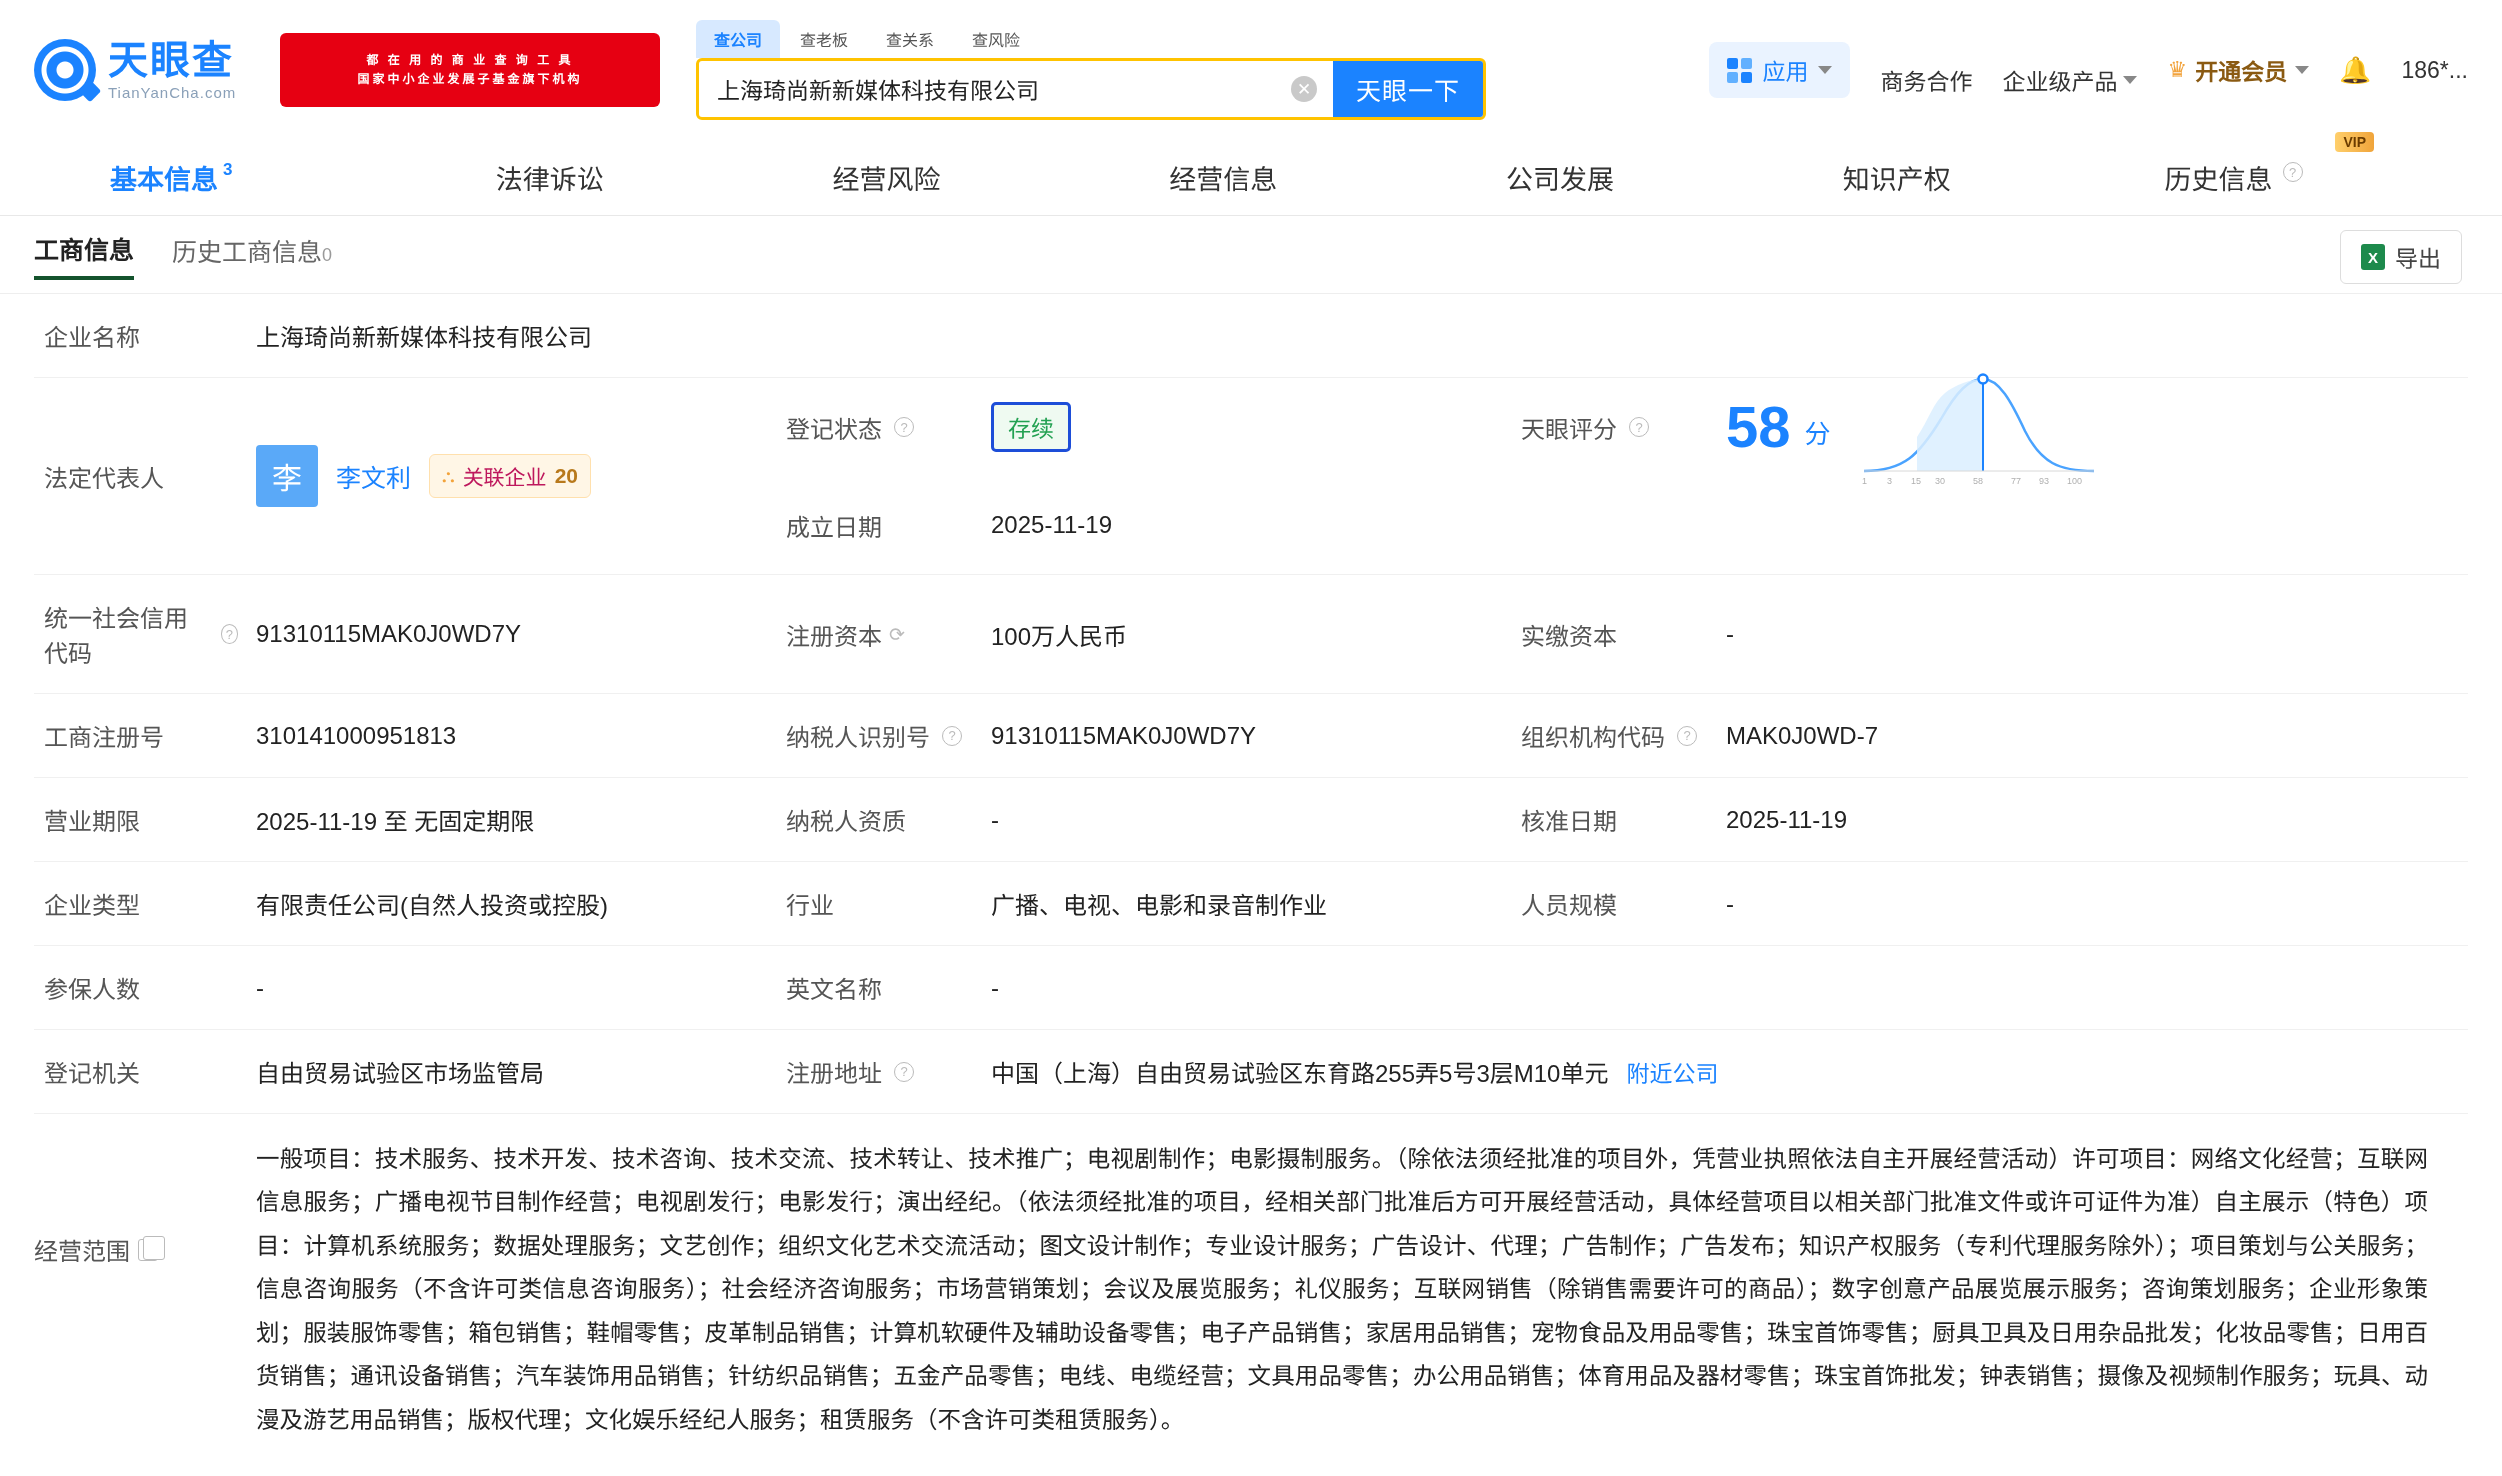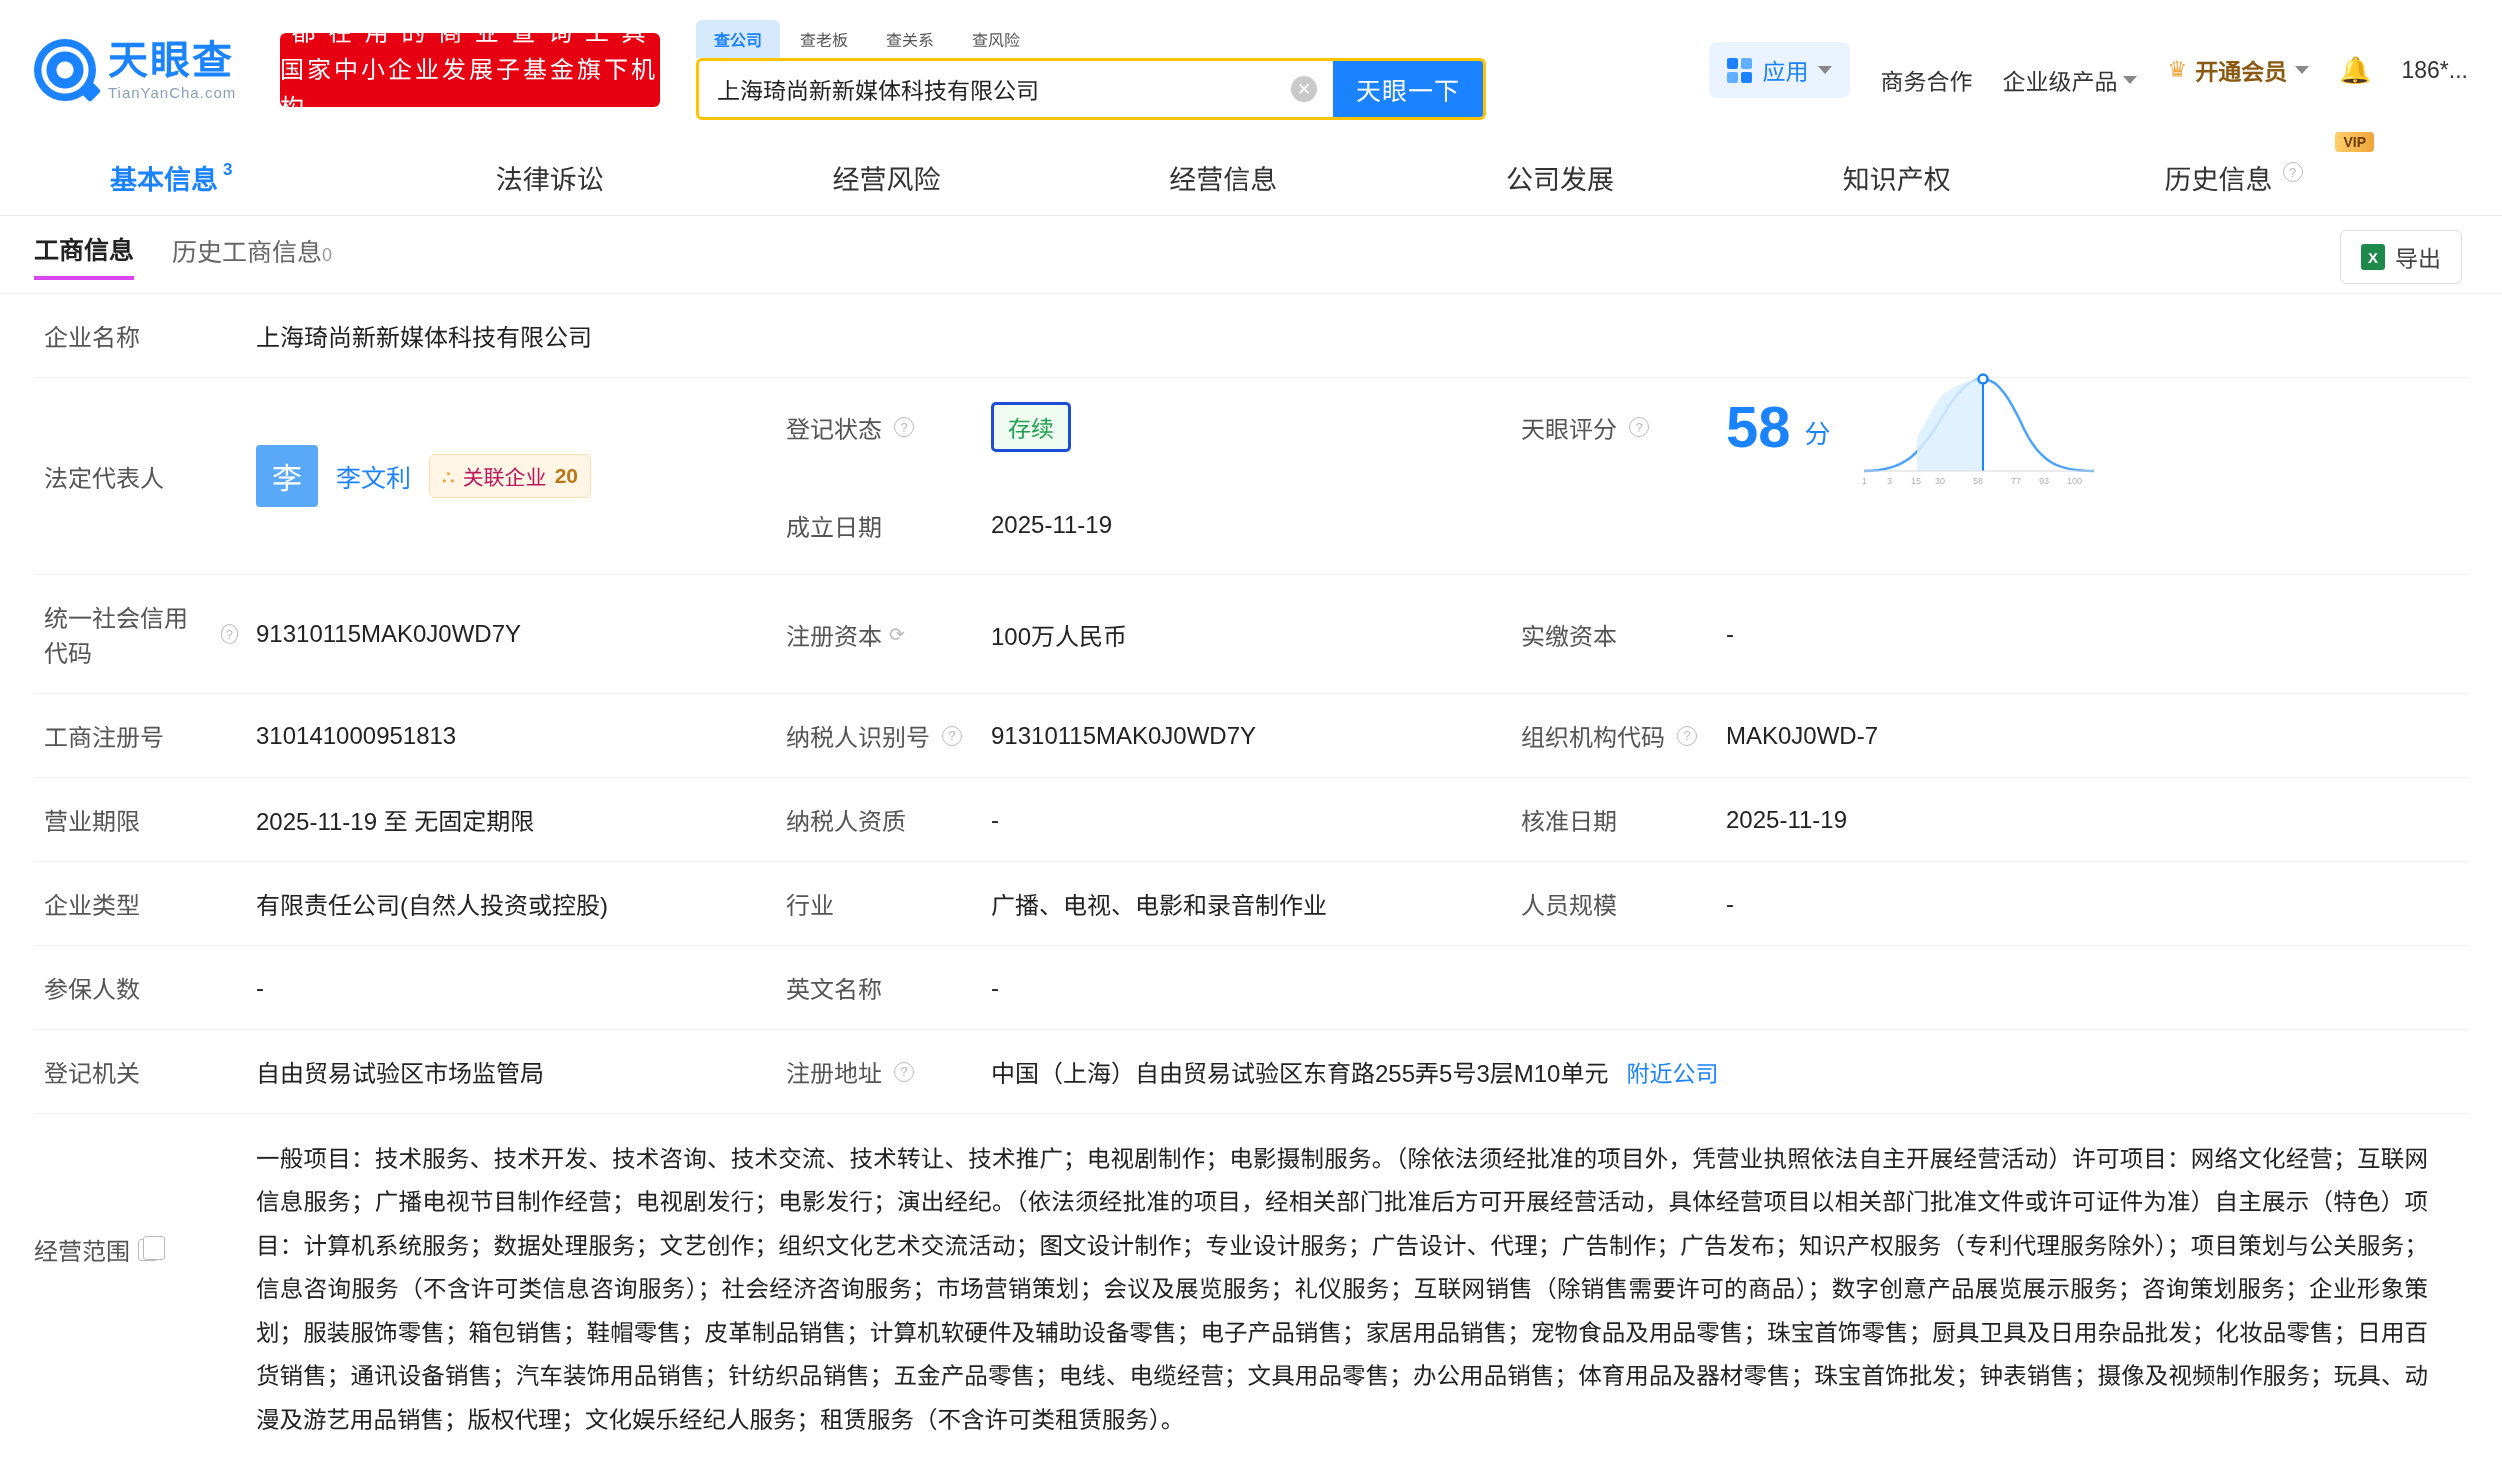--- a/index.html
+++ b/index.html
@@ -32,21 +32,21 @@
   }
   .logo-text { line-height: 1; }
   .logo-title { font-size: 40px; font-weight: 700; color: #1b83ff; letter-spacing: 2px; }
   .logo-sub { font-size: 15px; color: #8aa0b8; letter-spacing: 1px; margin-top: 5px; }
 
   .promo {
     width: 380px; height: 74px; background: #e60012; border-radius: 6px;
     display: flex; flex-direction: column; align-items: center; justify-content: center;
     color: #fff; margin-left: 10px; flex: none;
   }
-  .promo div { font-size: 24px; font-weight: 400; letter-spacing: 3px; line-height: 1.55; }
+  .promo div { font-size: 12px; font-weight: 700; letter-spacing: 3px; line-height: 1.55; }
 
   .search-area { margin-left: 36px; position: relative; }
   .search-tabs { display: flex; gap: 2px; margin-bottom: 0; }
   .search-tab {
     font-size: 16px; color: #555; padding: 7px 18px; cursor: pointer;
     border-radius: 6px 6px 0 0;
   }
   .search-tab.active { background: #d7e9ff; color: #1b83ff; font-weight: 700; }
   .search-box {
     display: flex; width: 790px; height: 62px; border: 3px solid #ffc300;
@@ -106,21 +106,21 @@
     width: 20px; height: 20px; border-radius: 50%; border: 1.5px solid #bbb; color: #bbb;
     font-size: 13px; line-height: 1; margin-left: 5px; position: relative; top: 4px;
   }
 
   
   .subbar {
     height: 78px; display: flex; align-items: center; padding: 0 34px; gap: 38px;
     position: relative; border-bottom: 1px solid #eee;
   }
   .subtab { font-size: 25px; color: #666; cursor: pointer; padding-bottom: 10px; }
-  .subtab.active { color: #222; font-weight: 700; border-bottom: 4px solid #d946ef; }
+  .subtab.active { color: #222; font-weight: 700; border-bottom: 4px solid #14532d; }
   .subtab .cnt { font-size: 18px; color: #999; }
   .export-btn {
     position: absolute; right: 40px; top: 14px; display: flex; align-items: center; gap: 10px;
     border: 1px solid #ddd; border-radius: 6px; padding: 9px 20px; font-size: 23px; color: #444;
     cursor: pointer; background: #fff;
   }
   .excel-icon {
     width: 24px; height: 26px; background: #1d8a4c; color: #fff; font-size: 15px; font-weight: 700;
     display: flex; align-items: center; justify-content: center; border-radius: 3px;
   }

